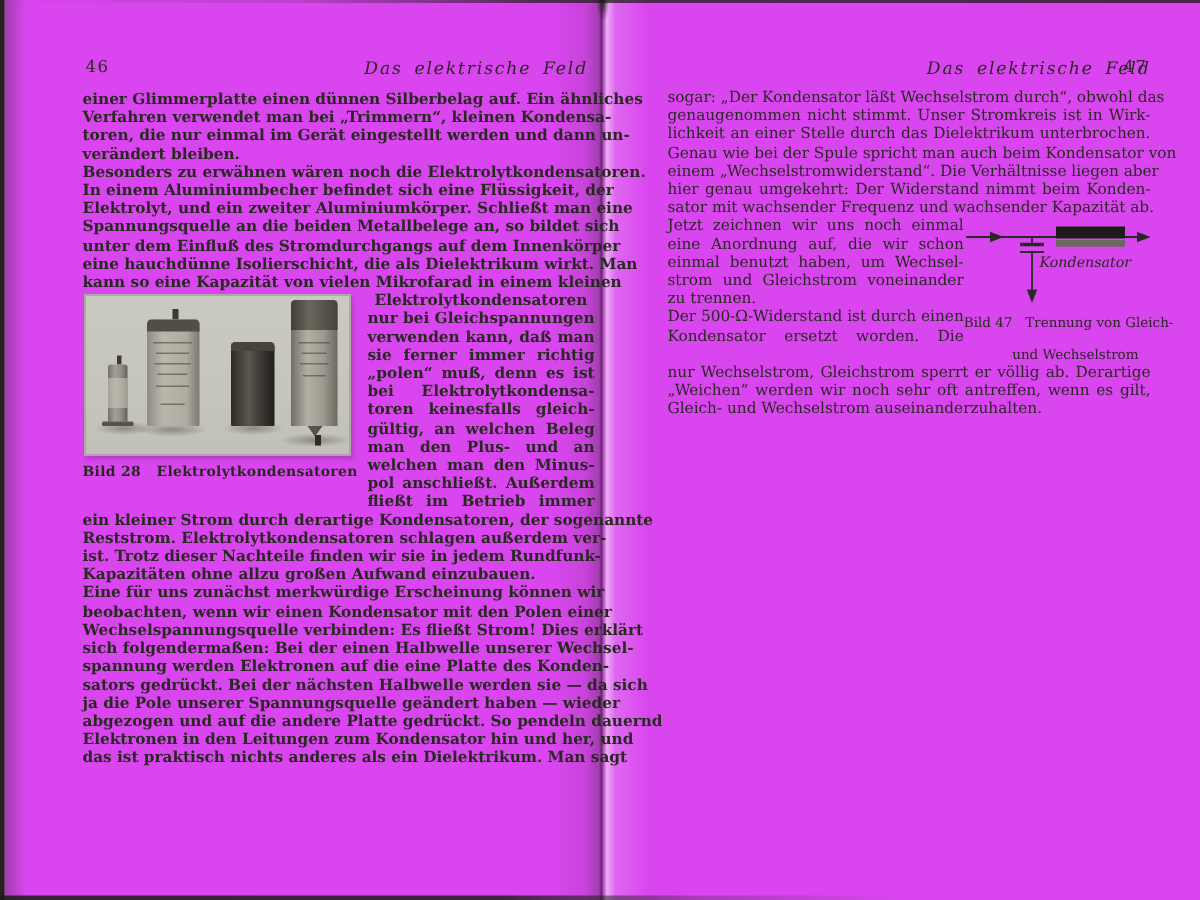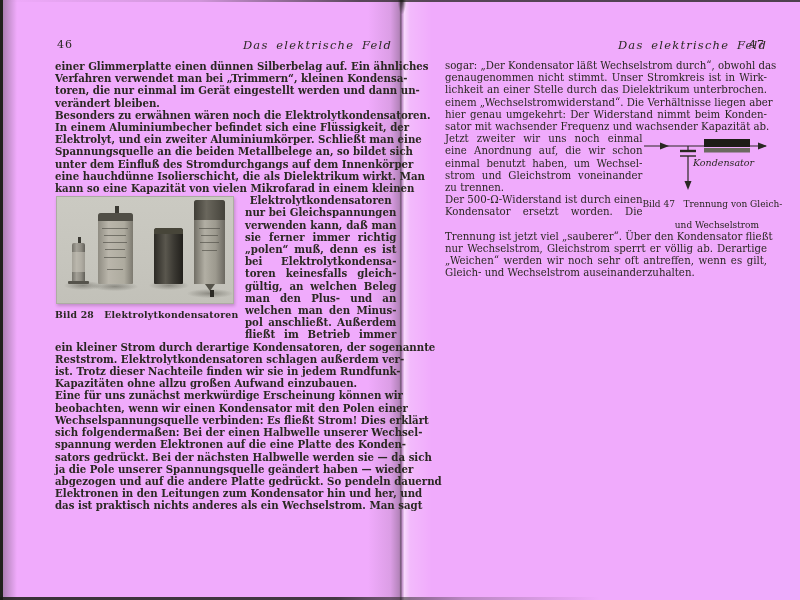--- a/index.html
+++ b/index.html
@@ -1,16 +1,16 @@
 <!DOCTYPE html>
 <html><head>
 <meta charset="utf-8">
 <style>
   html,body{margin:0;padding:0;background:#111;}
-  #scan{position:relative;width:800px;height:600px;background:#f0abfc;overflow:hidden;
+  #scan{position:relative;width:800px;height:600px;background:#d946ef;overflow:hidden;
         font-family:"DejaVu Serif","Liberation Serif",serif;color:#2a2822;}
   
   .edge-left{position:absolute;left:0;top:0;width:3px;height:600px;background:#20221b;}
   .edge-left-fade{position:absolute;left:3px;top:0;width:14px;height:600px;
       background:linear-gradient(90deg,rgba(44,46,38,.35),rgba(44,46,38,0));}
   .edge-top{position:absolute;left:0;top:0;width:800px;height:2px;
       background:linear-gradient(90deg,rgba(25,27,20,0) 0%,rgba(25,27,20,.15) 25%,rgba(25,27,20,.7) 45%,rgba(25,27,20,.75) 100%);}
   .edge-bottom{position:absolute;left:0;bottom:0;width:800px;height:3px;
       background:linear-gradient(90deg,rgba(25,27,20,.85) 0%,rgba(25,27,20,.8) 42%,rgba(25,27,20,.25) 58%,rgba(25,27,20,0) 75%);}
   
@@ -175,42 +175,43 @@
         <div class="tl tl-last">Kapazitäten ohne allzu großen Aufwand einzubauen.</div>
         <div class="tl">Eine für uns zunächst merkwürdige Erscheinung können wir</div>
         <div class="tl">beobachten, wenn wir einen Kondensator mit den Polen einer</div>
         <div class="tl">Wechselspannungsquelle verbinden: Es fließt Strom! Dies erklärt</div>
         <div class="tl">sich folgendermaßen: Bei der einen Halbwelle unserer Wechsel-</div>
         <div class="tl">spannung werden Elektronen auf die eine Platte des Konden-</div>
         <div class="tl">sators gedrückt. Bei der nächsten Halbwelle werden sie — da sich</div>
         <div class="tl">ja die Pole unserer Spannungsquelle geändert haben — wieder</div>
         <div class="tl">abgezogen und auf die andere Platte gedrückt. So pendeln dauernd</div>
         <div class="tl">Elektronen in den Leitungen zum Kondensator hin und her, und</div>
-        <div class="tl">das ist praktisch nichts anderes als ein Wechselstrom. Man sagt</div>
+        <div class="tl">das ist praktisch nichts anderes als ein Dielektrikum. Man sagt</div>
       </div>
   </div>
 
   <div class="running-head head-right">
     <span class="pagenum">47</span>
     <span class="running-title">Das elektrische Feld</span>
   </div>
 
   <div class="page-body body-right">
     <div>
         <div class="tl">sogar: „Der Kondensator läßt Wechselstrom durch“, obwohl das</div>
         <div class="tl">genaugenommen nicht stimmt. Unser Stromkreis ist in Wirk-</div>
         <div class="tl">lichkeit an einer Stelle durch das Dielektrikum unterbrochen.</div>
+        <div class="tl">Genau wie bei der Spule spricht man auch beim Kondensator von</div>
         <div class="tl">einem „Wechselstromwiderstand“. Die Verhältnisse liegen aber</div>
         <div class="tl">hier genau umgekehrt: Der Widerstand nimmt beim Konden-</div>
         <div class="tl">sator mit wachsender Frequenz und wachsender Kapazität ab.</div>
       </div>
 
     <div class="wrap-row">
       <div class="narrow-col" style="flex:0 0 196px;">
-          <div class="tl">Jetzt zweiter wir uns noch einmal</div>
+          <div class="tl">Jetzt zeichnen wir uns noch einmal</div>
           <div class="tl">eine Anordnung auf, die wir schon</div>
           <div class="tl">einmal benutzt haben, um Wechsel-</div>
           <div class="tl">strom und Gleichstrom voneinander</div>
           <div class="tl tl-last">zu trennen.</div>
           <div class="tl">Der 500-Ω-Widerstand ist durch einen</div>
           <div class="tl">Kondensator ersetzt worden.   Die</div>
         </div>
       <div class="fig29-col">
         <svg class="fig29-svg" width="126" height="56" viewBox="0 0 126 56">
           <line x1="2" y1="11" x2="124" y2="11" stroke="#2a2822" stroke-width="1.2"></line>
@@ -224,21 +225,20 @@
           <line x1="46" y1="21" x2="46" y2="47" stroke="#2a2822" stroke-width="1.2"></line>
           <polygon points="42.5,46 49.5,46 46,55" fill="#2a2822"></polygon>
           <text x="51" y="31" font-size="9.5" font-style="italic" font-family="DejaVu Serif, serif" fill="#2a2822">Kondensator</text>
         </svg>
         <div class="fig29-cap"><span>Bild 47   Trennung von Gleich-</span><br>
         <span>und Wechselstrom</span></div>
       </div>
     </div>
 
     <div>
-        <div class="tl">Trennung ist jetzt viel „sauberer“. Über den Kondensator fließt</div>
         <div class="tl">nur Wechselstrom, Gleichstrom sperrt er völlig ab. Derartige</div>
         <div class="tl">„Weichen“ werden wir noch sehr oft antreffen, wenn es gilt,</div>
         <div class="tl tl-last">Gleich- und Wechselstrom auseinanderzuhalten.</div>
       </div>
   </div>
 
   <div class="edge-left"></div>
   <div class="edge-left-fade"></div>
   <div class="edge-top"></div>
   <div class="edge-bottom"></div>

